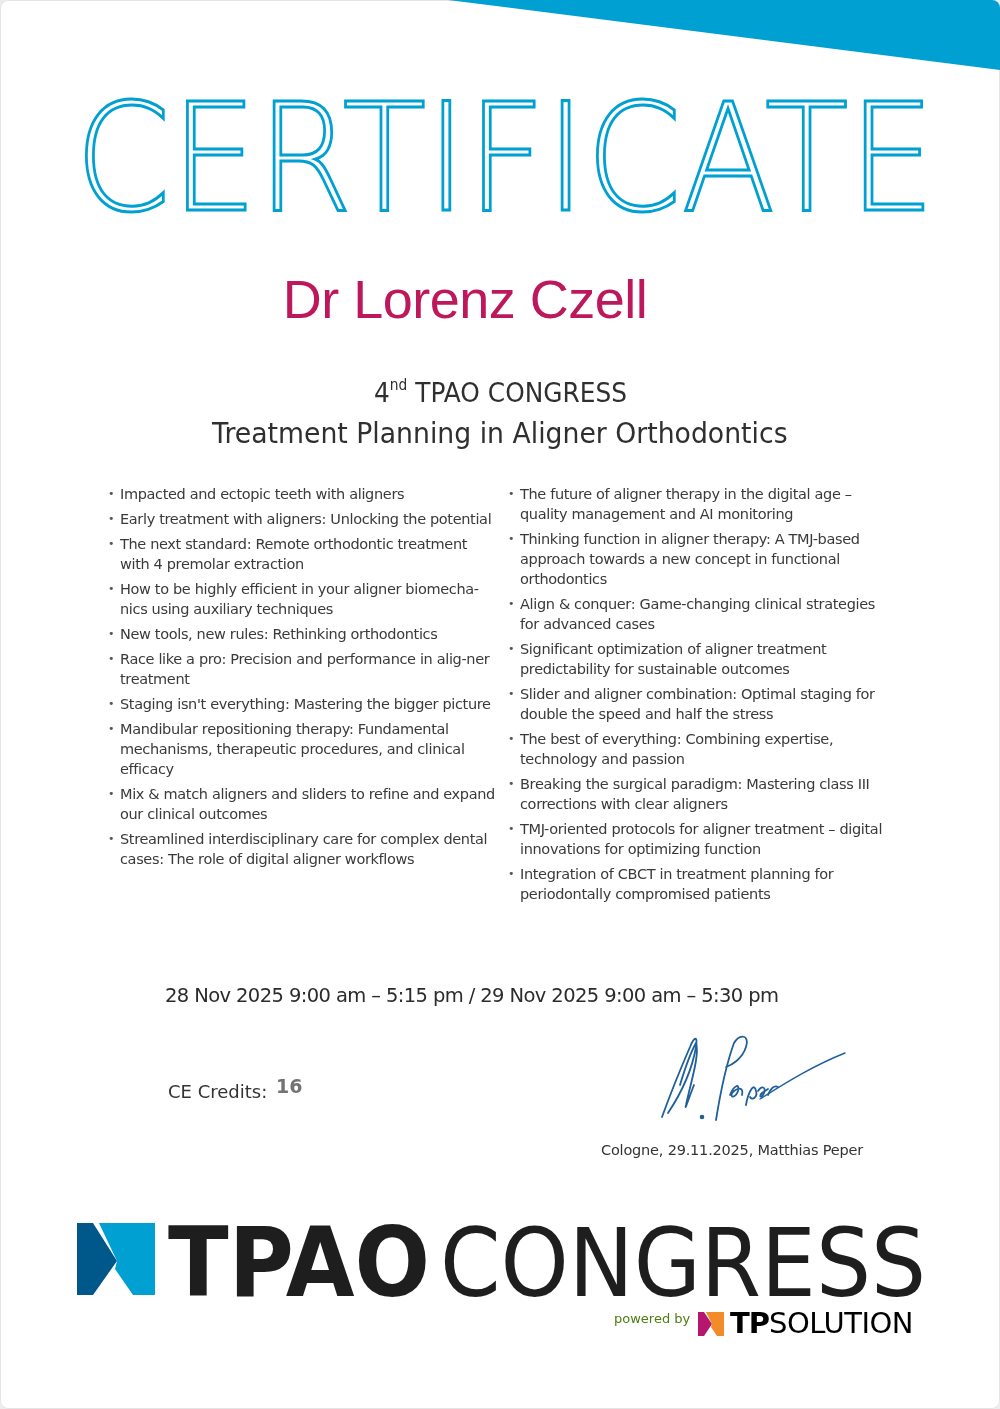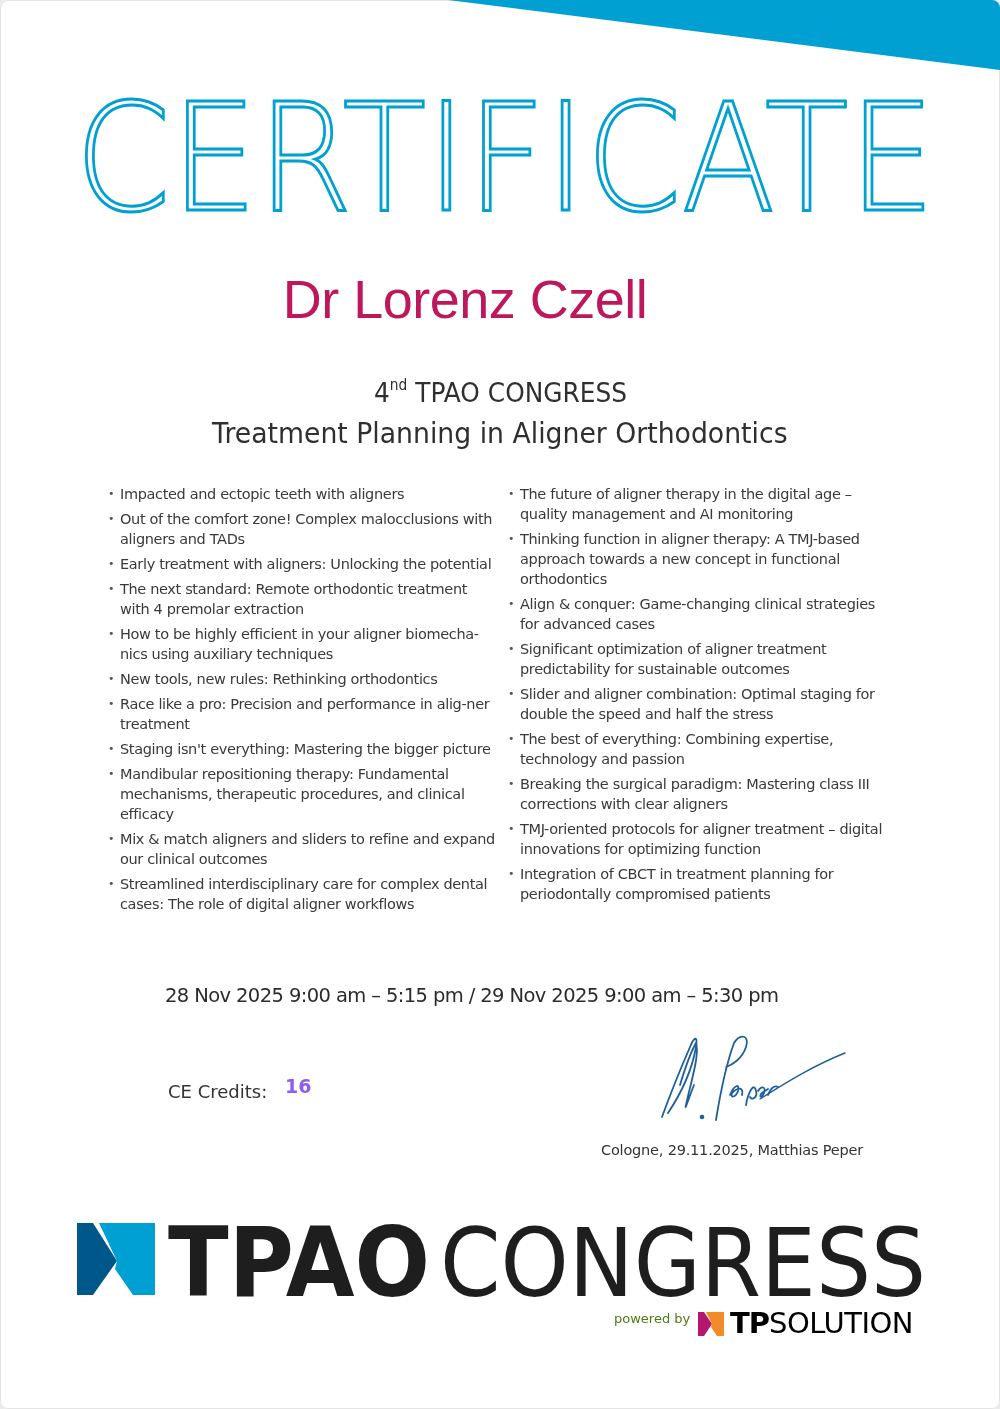--- a/index.html
+++ b/index.html
@@ -27,21 +27,21 @@
   .topics.left { left: 108px; width: 392px; }
   .topics.right { left: 508px; width: 390px; }
   .topics ul { list-style: none; margin: 0; padding: 0; }
   .topics li { position: relative; padding-left: 12px; line-height: 20px; margin-bottom: 5px; letter-spacing: -0.35px; }
   .topics li::before { content: "•"; position: absolute; left: 0; top: 0; font-size: 11px; color: #555; }
   .dates {
     position: absolute; left: 165px; top: 984px; width: 700px;
     font-family: "DejaVu Sans", sans-serif; font-size: 19.5px; color: #2b2b2b; letter-spacing: -0.6px;
   }
   .credits-label { position: absolute; left: 168px; top: 1081px; font-family: "DejaVu Sans", sans-serif; font-size: 18px; color: #333; }
-  .credits-value { position: absolute; left: 285px; top: 1075px; font-family: "DejaVu Sans", sans-serif; font-size: 19px; font-weight: bold; color: #8b5cf6; }
+  .credits-value { position: absolute; left: 276px; top: 1075px; font-family: "DejaVu Sans", sans-serif; font-size: 19px; font-weight: bold; color: #737373; }
   .credits-note {
     position: absolute; left: 168px; top: 1106px; width: 310px;
     font-family: "DejaVu Sans", sans-serif; font-size: 9px; line-height: 13.5px; color: #444; letter-spacing: -0.2px;
   }
   .signature { position: absolute; left: 650px; top: 1025px; width: 200px; height: 115px; }
   .sign-caption {
     position: absolute; left: 577px; top: 1142px; font-family: "DejaVu Sans", sans-serif;
     font-size: 14.5px; color: #333; letter-spacing: -0.2px; margin-left: 24px;
   }
   .logo-mark { position: absolute; left: 77px; top: 1223px; width: 78px; height: 72px; }
@@ -68,21 +68,20 @@
   <div class="recipient">Dr Lorenz Czell</div>
 
   <div class="congress">
     <div><span class="line1"><span>4</span><sup>nd</sup><span> TPAO CONGRESS</span></span></div>
     <div><span class="line2">Treatment Planning in Aligner Orthodontics</span></div>
   </div>
 
   <div class="topics left">
     <ul>
       <li>Impacted and ectopic teeth with aligners</li>
-      <li>Out of the comfort zone! Complex malocclusions with aligners and TADs</li>
       <li>Early treatment with aligners: Unlocking the potential</li>
       <li>The next standard: Remote orthodontic treatment with 4 premolar extraction</li>
       <li>How to be highly efficient in your aligner biomecha-nics using auxiliary techniques</li>
       <li>New tools, new rules: Rethinking orthodontics</li>
       <li>Race like a pro: Precision and performance in alig-ner treatment</li>
       <li>Staging isn't everything: Mastering the bigger picture</li>
       <li>Mandibular repositioning therapy: Fundamental mechanisms, therapeutic procedures, and clinical efficacy</li>
       <li>Mix &amp; match aligners and sliders to refine and expand our clinical outcomes</li>
       <li>Streamlined interdisciplinary care for complex dental cases: The role of digital aligner workflows</li>
     </ul>

